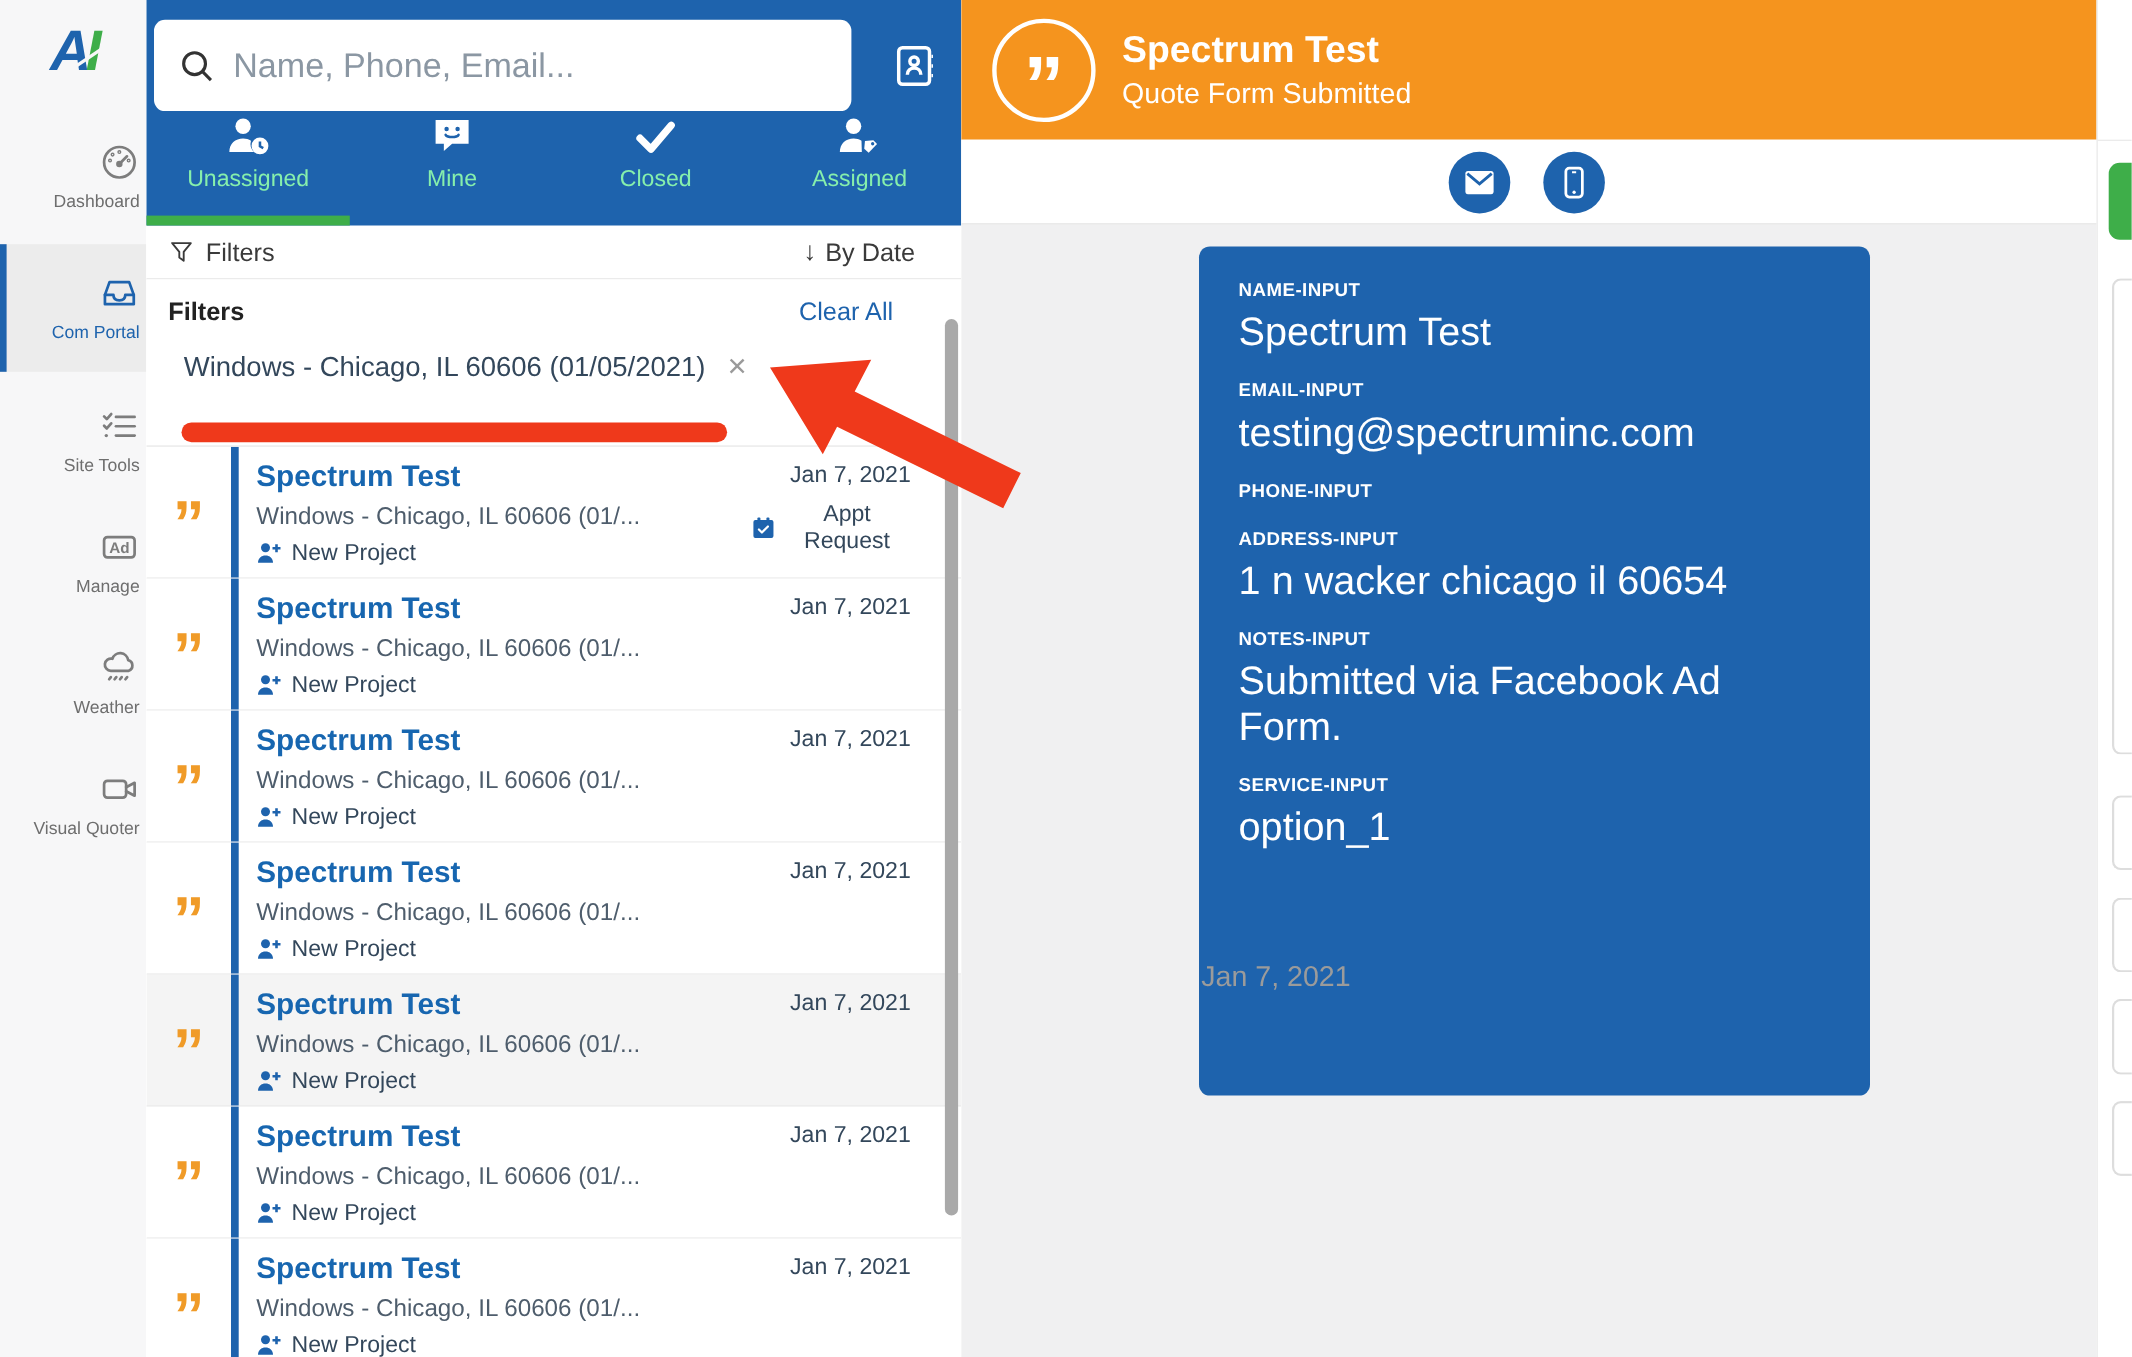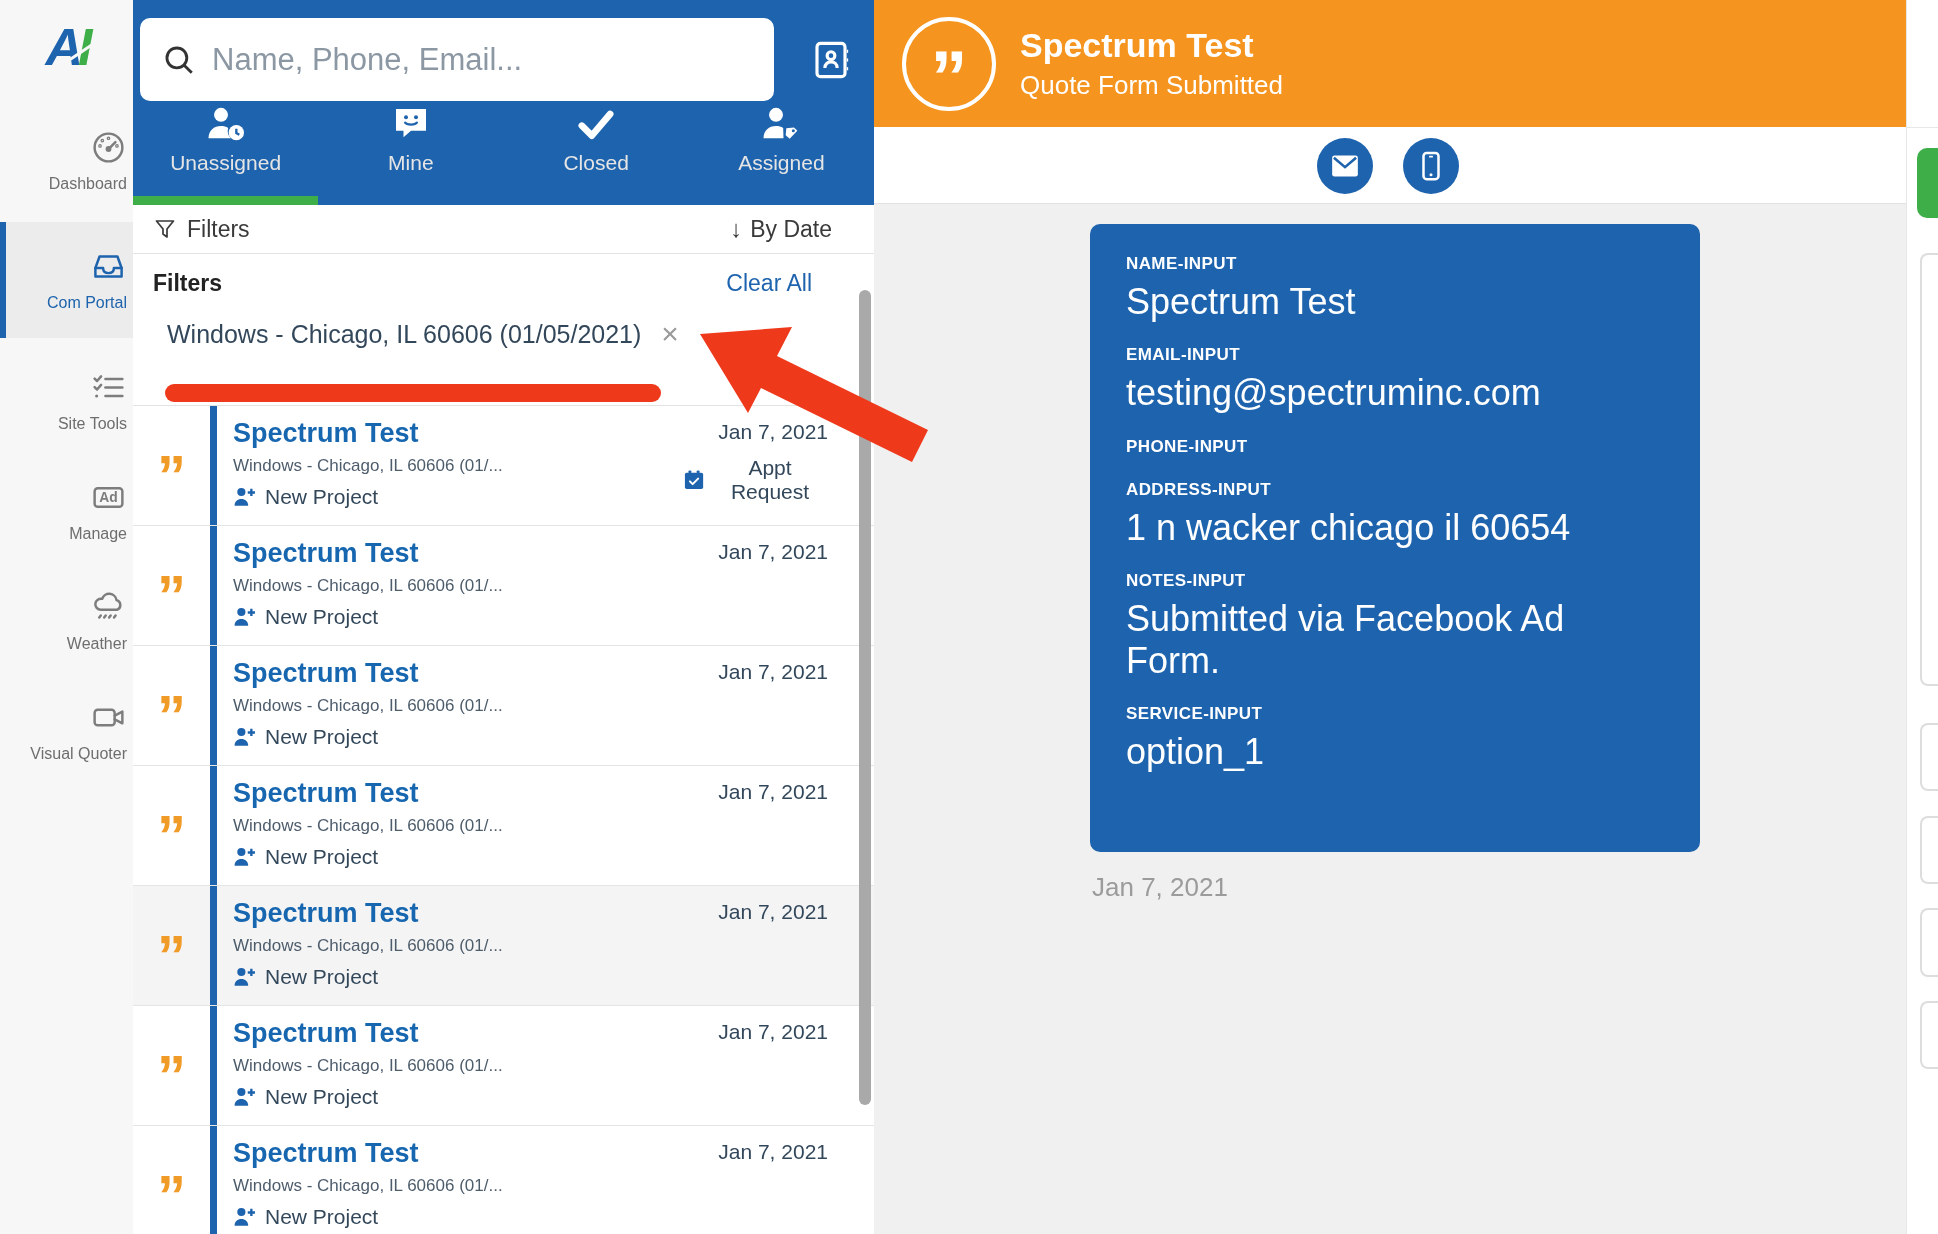--- a/index.html
+++ b/index.html
@@ -22,21 +22,21 @@
   .listpanel { width:741px; height:100%; display:flex; flex-direction:column; background:#fff; position:relative; flex-shrink:0; overflow:hidden; }
   .searchwrap { height:205px; background:#1e63ad; position:relative; flex-shrink:0; }
   .search-box { position:absolute; left:7px; top:18px; width:634px; height:83px; background:#fff; border-radius:10px;
                 display:flex; align-items:center; padding:0 22px; gap:16px; }
   .search-box svg { width:34px; height:34px; stroke:#333; fill:none; stroke-width:2; flex-shrink:0; }
   .search-box input { border:none; outline:none; flex:1; font-size:31px; color:#33475b; font-family:"Liberation Sans",sans-serif; }
   .search-box input::placeholder { color:#8b97a3; }
   .addrbook { position:absolute; right:22px; top:38px; width:42px; height:44px; cursor:pointer; }
   .addrbook svg { width:42px; height:44px; stroke:#fff; fill:none; stroke-width:1.8; }
   .tabs { position:absolute; left:0; bottom:9px; width:100%; height:92px; display:flex; }
-  .tab { width:185.25px; display:flex; flex-direction:column; align-items:center; gap:7px; color:#e5e5e5; cursor:pointer; }
+  .tab { width:185.25px; display:flex; flex-direction:column; align-items:center; gap:7px; color:#86efac; cursor:pointer; }
   .tab svg { width:44px; height:40px; }
   .tab-label { font-size:21px; }
   .green-underline { position:absolute; left:0; bottom:0; width:185px; height:9px; background:#3eae49; }
 
   .filterbar { height:49px; border-bottom:1px solid #e3e3e3; display:flex; align-items:center; justify-content:space-between; padding:0 20px; flex-shrink:0; background:#fff; }
   .fb-left { display:flex; align-items:center; gap:10px; font-size:23px; color:#3a3a3a; cursor:pointer; }
   .fb-left svg { width:24px; height:24px; stroke:#3a3a3a; fill:none; stroke-width:1.7; stroke-linejoin:round; }
   .fb-right { display:flex; align-items:center; gap:8px; font-size:23px; color:#3a3a3a; cursor:pointer; margin-right:22px; }
   .fb-arrow { font-size:24px; }
 
@@ -49,21 +49,21 @@
   .chip-x { font-size:30px; color:#9a9a9a; cursor:pointer; line-height:1; }
 
   .rows { flex:1; overflow:hidden; background:#fff; }
   .row { height:120px; display:flex; border-bottom:1px solid #e5e5e5; background:#fff; cursor:pointer; }
   .row.highlight { background:#f4f4f4; }
   .qcol { width:77px; display:flex; align-items:center; justify-content:center; flex-shrink:0; }
   .quote-glyph { font-size:58px; font-weight:bold; color:#f09b28; line-height:0; position:relative; top:10px; }
   .accent { width:7px; background:#1e63ad; flex-shrink:0; }
   .rowmain { flex:1; padding:12px 0 0 16px; overflow:hidden; }
   .row-title { font-size:27px; font-weight:bold; color:#1766b0; }
-  .row-sub { font-size:17px; color:#4e5d6c; margin-top:7px; }
+  .row-sub { font-size:22px; color:#4e5d6c; margin-top:7px; }
   .row-project { display:flex; align-items:center; gap:8px; margin-top:9px; font-size:21px; color:#33475b; }
   .row-project svg { width:24px; height:20px; fill:#1e63ad; }
   .rowright { width:190px; padding:14px 46px 0 0; text-align:right; flex-shrink:0; }
   .row-date { font-size:21px; color:#33475b; }
   .row-appt { display:flex; align-items:center; justify-content:flex-end; gap:8px; margin-top:12px; font-size:21px; color:#33475b;text-align:center; }
   .row-appt svg { width:22px; height:22px; }
 
   .scroll-thumb { position:absolute; right:3px; top:290px; width:12px; height:815px; background:#a9a9a9; border-radius:7px; z-index:5; }
 
   
@@ -71,21 +71,21 @@
   .rmain { width:1032px; position:relative; background:#f0f0f1; flex-shrink:0; }
   .orange-header { height:127px; background:#f5941e; display:flex; align-items:center; padding-left:28px; gap:24px; }
   .quote-circle { width:94px; height:94px; border:4px solid #fff; border-radius:50%; display:flex; align-items:center; justify-content:center; flex-shrink:0; }
   .quote-circle span { font-size:74px; font-weight:bold; color:#fff; line-height:0; position:relative; top:14px; }
   .oh-title { font-size:34px; color:#fff; font-weight:600; }
   .oh-sub { font-size:26px; color:#fff; margin-top:5px; }
   .actions { height:77px; background:#fff; border-bottom:1px solid #e2e2e2; position:relative; }
   .act-btn { position:absolute; top:11px; width:56px; height:56px; border-radius:50%; background:#1e63ad; display:flex; align-items:center; justify-content:center; cursor:pointer; }
   .act-email { left:443px; } .act-phone { left:529px; }
   .content { position:absolute; top:204px; left:0; right:0; bottom:0; }
-  .card { position:absolute; left:216px; top:20px; width:610px; height:628px; background:#1e63ad; border-radius:10px; padding:30px 30px 0 36px; color:#fff; }
+  .card { position:absolute; left:216px; top:20px; width:610px; height:772px; background:#1e63ad; border-radius:10px; padding:30px 30px 0 36px; color:#fff; }
   .field { margin-bottom:23px; }
   .f-label { font-size:17px; font-weight:bold; letter-spacing:0.4px; }
   .f-value { font-size:36px; margin-top:7px; line-height:1.15; max-width:540px; }
   .timestamp { position:absolute; left:218px; top:668px; font-size:26px; color:#9b9b9b; }
 
   
   .rail { flex:1; background:#fff; border-left:1px solid #e7e7e7; position:relative; min-width:32px; }
   .rail::before { content:""; position:absolute; top:127px; left:0; right:0; height:1px; background:#e7e7e7; }
   .rail-green { position:absolute; left:10px; right:0; top:148px; height:70px; background:#3eae49; border-radius:10px 0 0 10px; }
   .rail-box { position:absolute; left:13px; right:-3px; background:#fff; border:2px solid #ddd; border-right:none; border-radius:8px 0 0 8px; }

